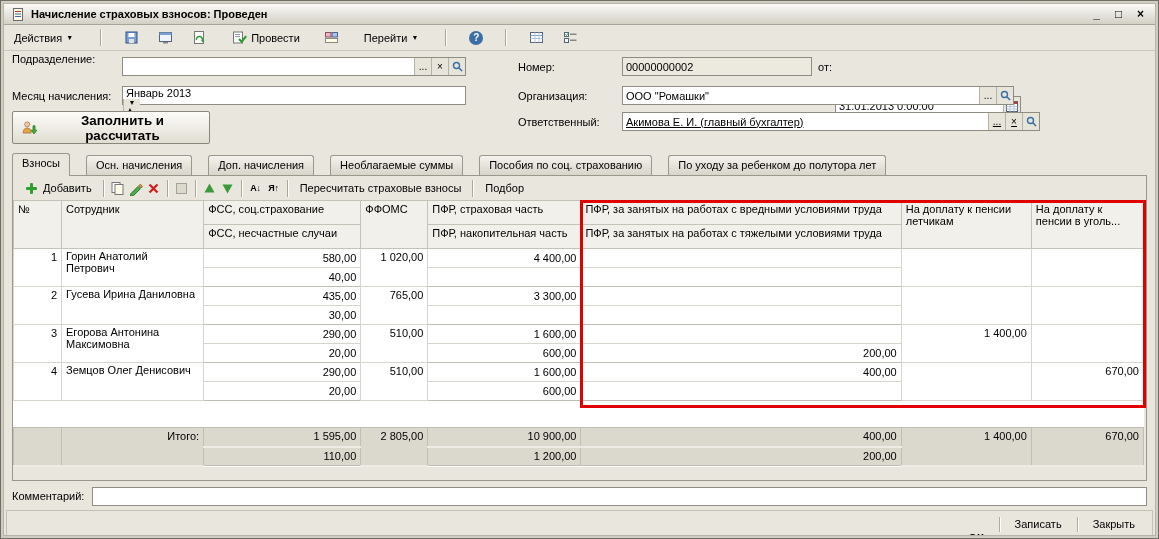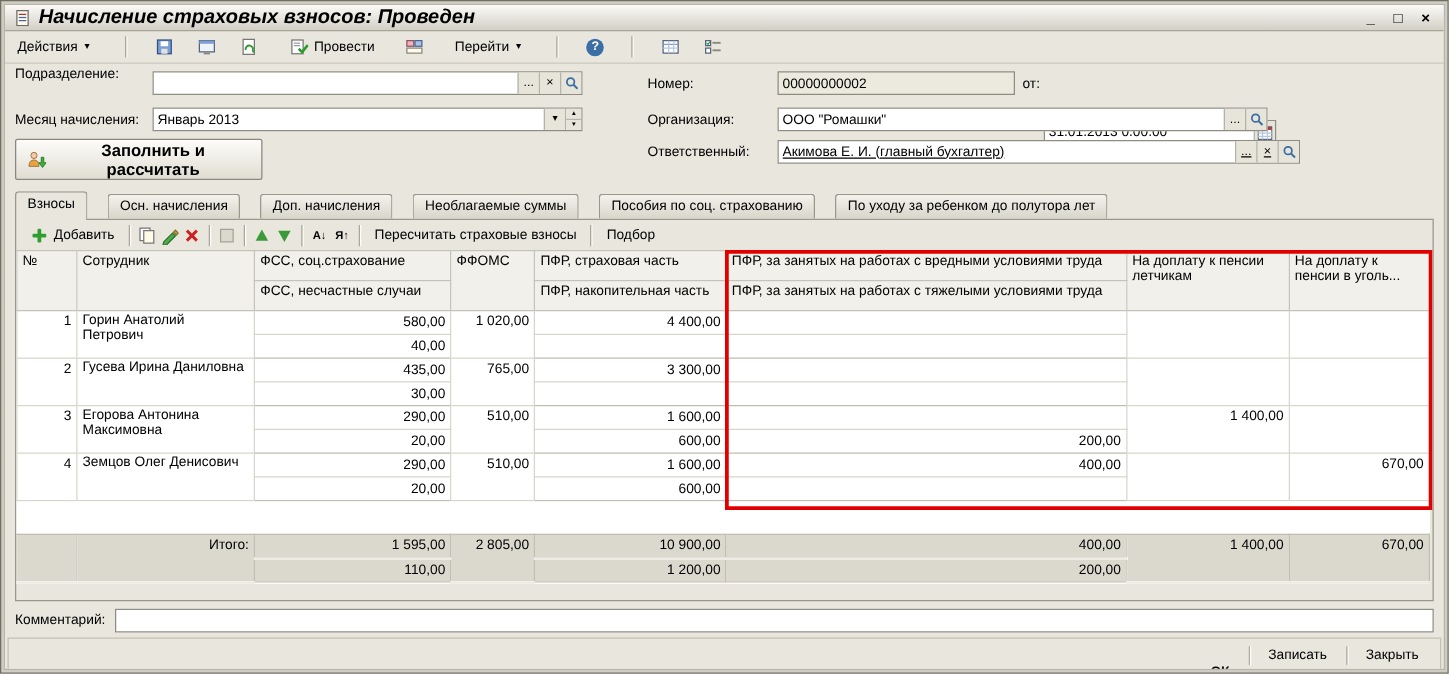--- a/index.html
+++ b/index.html
@@ -1,21 +1,21 @@
 <!DOCTYPE html>
 <html><head>
 <meta charset="utf-8">
 <style>
 *{box-sizing:border-box;margin:0;padding:0;}
 body{font-family:"Liberation Sans","DejaVu Sans",sans-serif;font-size:11px;color:#000;background:#a8a8a8;}
 .window{width:1159px;height:539px;border:1px solid #6f6d64;padding:2px;background:#cfccc2;overflow:hidden;}
 .inner{width:100%;height:100%;background:#e9e6de;border:1px solid #b7b4a9;display:flex;flex-direction:column;overflow:hidden;position:relative;}
 
 .titlebar{height:21px;flex:none;display:flex;align-items:center;gap:5px;padding:0 6px;background:linear-gradient(#fbfaf7,#d3d0c6);border-bottom:1px solid #a7a499;}
-.title-text{flex:1;font-weight:bold;font-size:16px;white-space:nowrap;overflow:hidden;font-style:italic;}
+.title-text{flex:1;font-weight:bold;font-size:11px;white-space:nowrap;overflow:hidden;}
 .win-btn{width:17px;text-align:center;font-weight:bold;font-size:12px;cursor:default;line-height:17px;}
 
 .toolbar{height:26px;flex:none;display:flex;align-items:center;gap:18px;padding:1px 4px;border-bottom:1px solid #cbc8bd;}
 .tbtn{display:flex;align-items:center;gap:4px;padding:2px 5px;border:1px solid transparent;border-radius:2px;white-space:nowrap;cursor:default;}
 .caret{font-size:7px;line-height:7px;}
 .sep{width:2px;height:17px;margin:0 3px;border-left:1px solid #a9a69a;border-right:1px solid #fdfdfb;}
 .icon16{width:16px;height:16px;display:inline-flex;align-items:center;justify-content:center;flex:none;}
 .help-badge{width:14px;height:14px;border-radius:50%;background:#3a6ea5;color:#fff;font-weight:bold;display:inline-flex;align-items:center;justify-content:center;font-size:10px;}
 
 .form-area{position:relative;height:98px;flex:none;}
@@ -23,21 +23,21 @@
 #lbl-subdivision{left:8px;top:2px;} #lbl-month{left:8px;top:39px;}
 #lbl-number{left:514px;top:10px;} #lbl-date{left:814px;top:10px;}
 #lbl-org{left:514px;top:39px;} #lbl-resp{left:514px;top:65px;}
 .field{position:absolute;display:flex;align-items:stretch;height:19px;background:#fff;border:1px solid #8f8d82;}
 .field input{flex:1;border:none;outline:none;background:transparent;font:inherit;padding:0 3px;min-width:0;}
 .fbtn{width:17px;flex:none;display:flex;align-items:center;justify-content:center;background:#e7e4da;border-left:1px solid #b5b2a7;font-size:10px;line-height:10px;cursor:default;}
 .spin{display:flex;flex-direction:column;width:13px;flex:none;border-left:1px solid #b5b2a7;}
 .spin span{flex:1;display:flex;align-items:center;justify-content:center;font-size:5px;background:#e7e4da;}
 .spin span+span{border-top:1px solid #b5b2a7;}
 #fld-subdivision{left:118px;top:6px;width:344px;}
-#fld-month{left:118px;top:35px;width:344px;}
+#fld-month{left:118px;top:35px;width:344px;flex-direction:column;}
 #fld-number{left:618px;top:6px;width:190px;background:#eceade;}
 #fld-date{left:831px;top:6px;width:186px;margin-top:39px;}
 #fld-org{left:618px;top:35px;width:392px;}
 #fld-resp{left:618px;top:61px;width:418px;text-decoration:underline;}
 #btn-fill{position:absolute;left:8px;top:60px;width:198px;height:33px;display:flex;align-items:center;gap:7px;padding:0 8px;background:linear-gradient(#fdfcf9,#e0ddd2);border:1px solid #8a887d;border-radius:2px;font-weight:bold;cursor:default;}
 
 .tabs{height:26px;flex:none;display:flex;align-items:flex-end;padding:0 0 0 8px;gap:16px;}
 .tab{height:20px;padding:3px 9px;background:linear-gradient(#f4f2ec,#d8d5ca);border:1px solid #9a978c;border-bottom:none;border-radius:3px 3px 0 0;white-space:nowrap;cursor:default;}
 .tab.active{height:23px;background:#e9e6de;position:relative;z-index:3;margin-bottom:-1px;}
 

